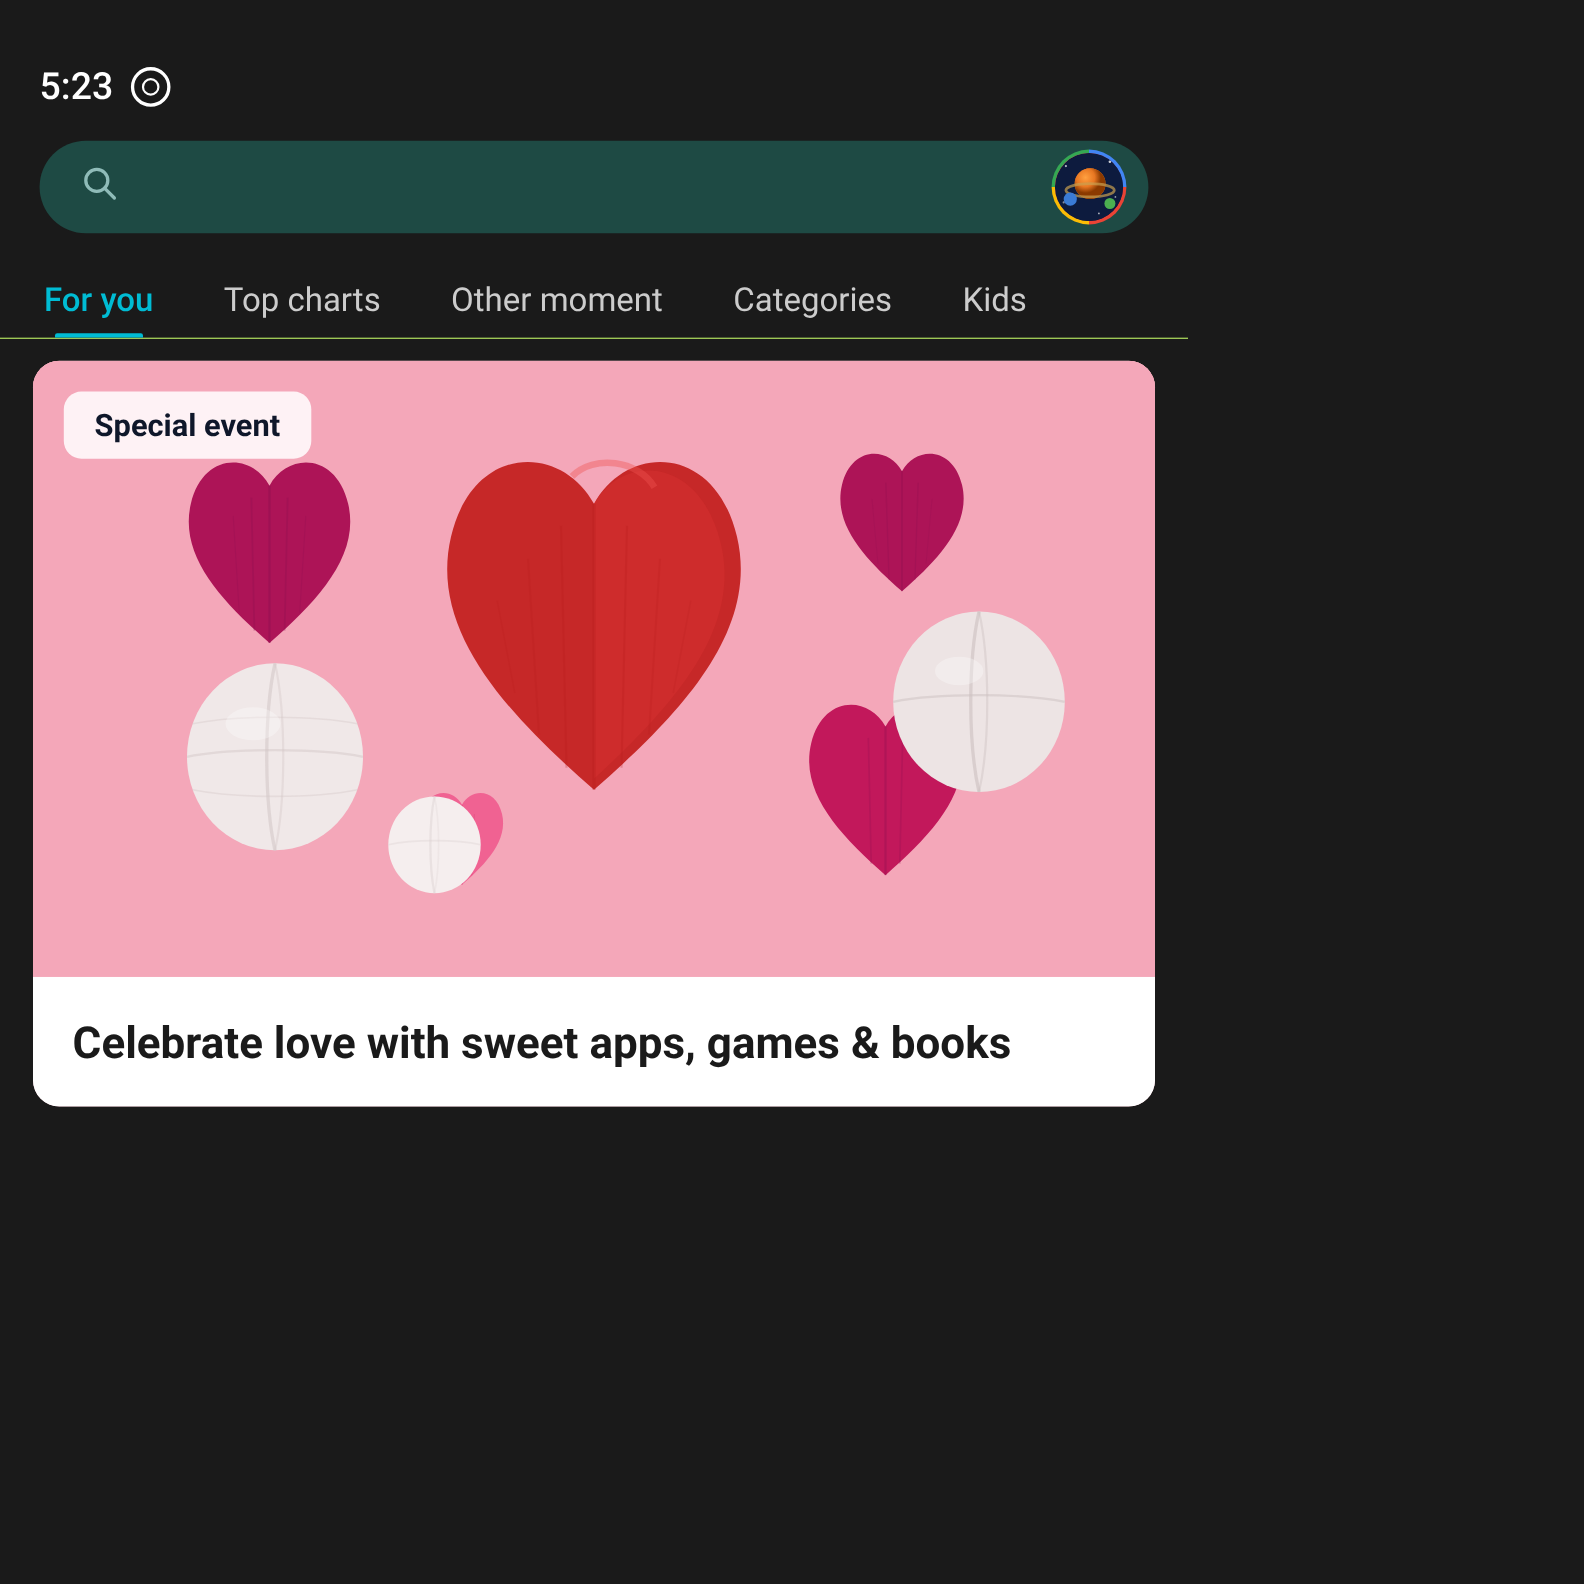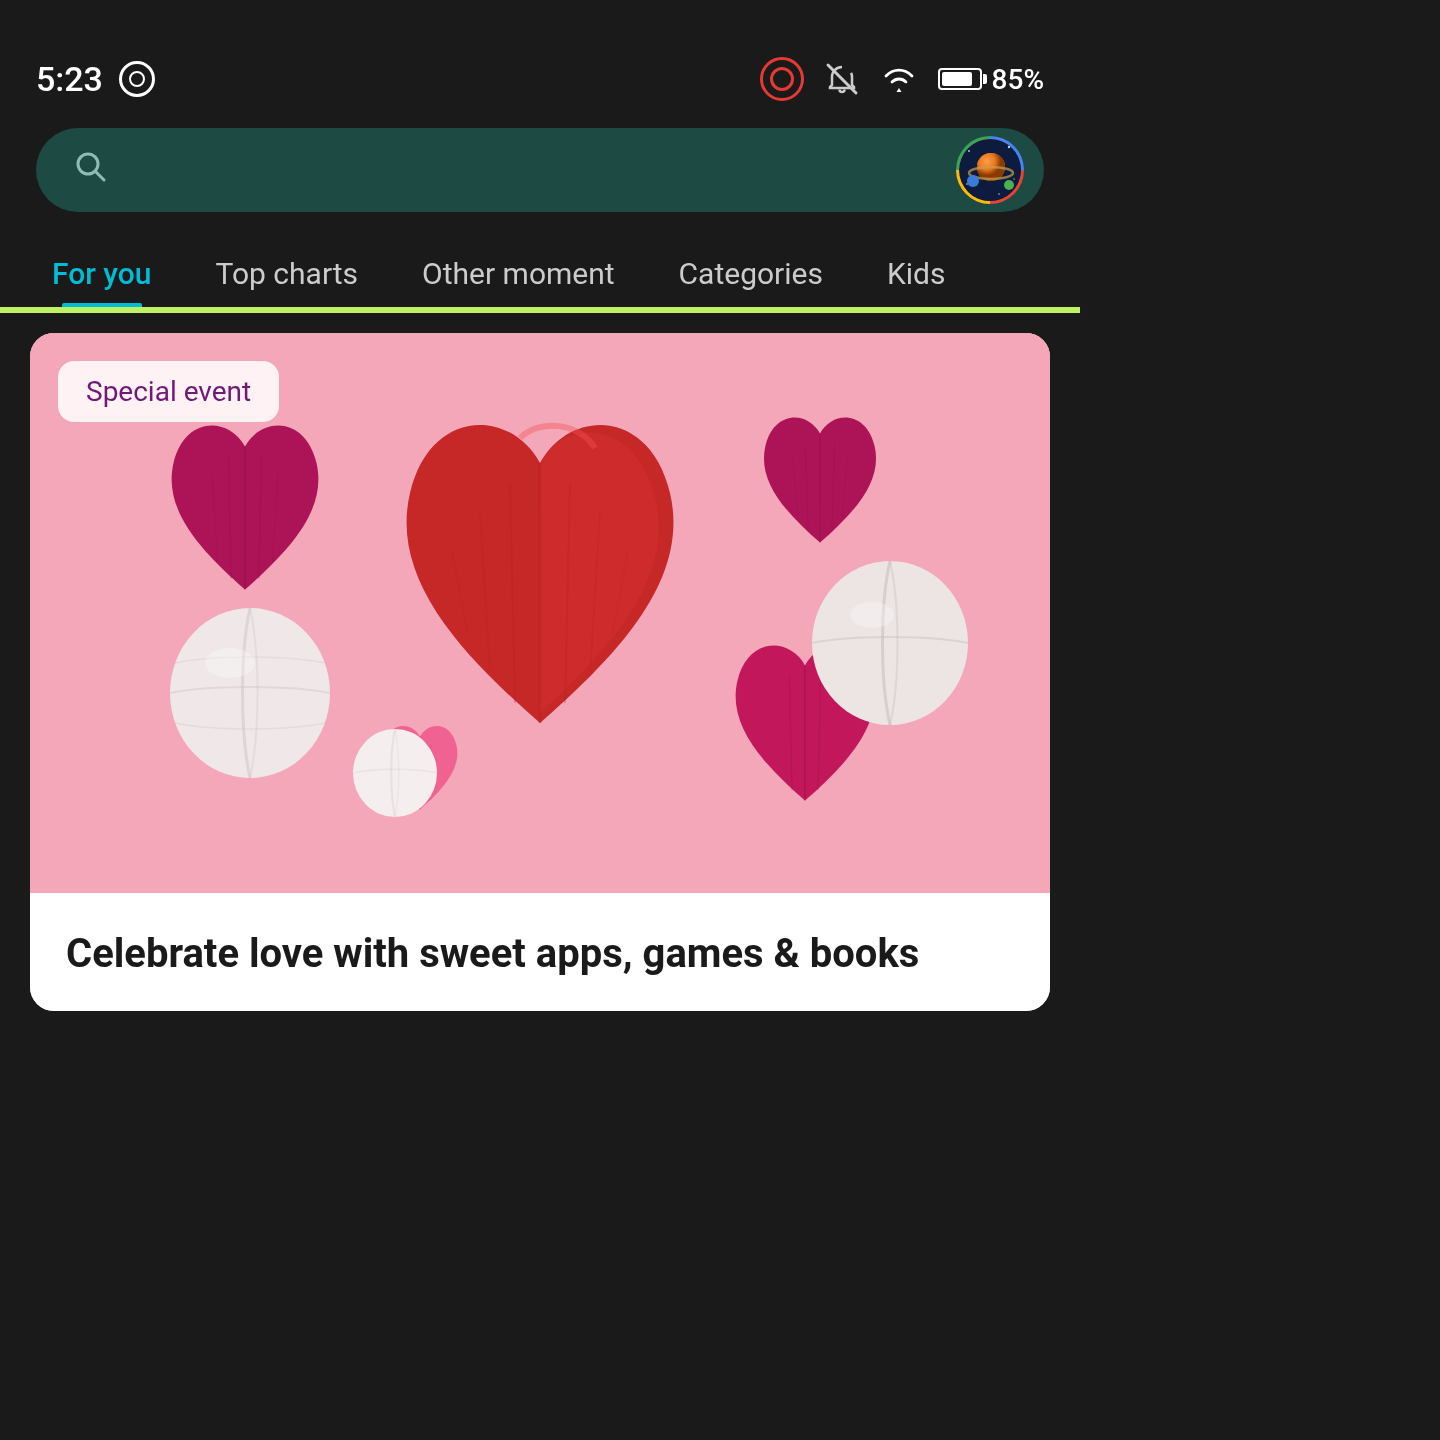--- a/index.html
+++ b/index.html
@@ -149,22 +149,22 @@
       justify-content: center;
       font-size: 10px;
       color: #aaa;
       
       background: radial-gradient(circle at 35% 35%, #ff8c42, #c44, #1a1a3e 70%);
     }
 
     
     .nav-tabs {
       display: flex;
-      padding: 0 20px;
-      border-bottom: 6px solid #bef264;
+      padding: 0 8px;
+      border-bottom: 1px solid #bef264;
       overflow: hidden;
     }
     .nav-tab {
       padding: 20px 32px 16px 32px;
       font-size: 30px;
       color: #cccccc;
       cursor: pointer;
       white-space: nowrap;
       position: relative;
       font-weight: 400;
@@ -210,22 +210,22 @@
 
     
     .special-event-badge {
       position: absolute;
       top: 28px;
       left: 28px;
       background: rgba(255,255,255,0.85);
       border-radius: 16px;
       padding: 14px 28px;
       font-size: 28px;
-      font-weight: 400;
-      color: #701a75;
+      font-weight: 700;
+      color: #0f172a;
       z-index: 10;
     }
 
     
     .paper-art {
       width: 100%;
       height: 100%;
       position: absolute;
       top: 0;
       left: 0;
@@ -248,43 +248,20 @@
       color: #555;
     }
   </style>
 </head>
 <body>
 
 <div class="status-bar">
   <div class="status-left">
     <span class="status-time">5:23</span>
     <div class="status-icon-circle"></div>
-  </div>
-  <div class="status-right">
-
-    <div class="record-icon"></div>
-
-    <svg width="36" height="36" viewBox="0 0 36 36" fill="none">
-      <path d="M4 4L32 32" stroke="#ccc" stroke-width="3" stroke-linecap="round"></path>
-      <path d="M18 6c-5.52 0-10 4.48-10 10v8l-2 2v1h24v-1l-2-2V16c0-1.48-.32-2.89-.9-4.14" stroke="#ccc" stroke-width="2.5" fill="none"></path>
-      <path d="M15.5 28.5c0 1.38 1.12 2.5 2.5 2.5s2.5-1.12 2.5-2.5" stroke="#ccc" stroke-width="2.5" fill="none"></path>
-    </svg>
-
-    <svg width="38" height="30" viewBox="0 0 38 30" fill="none">
-      <path d="M19 24l2.5 4h-5z" fill="white"></path>
-      <path d="M12 18c1.9-1.9 4.4-3 7-3s5.1 1.1 7 3" stroke="white" stroke-width="2.8" fill="none" stroke-linecap="round"></path>
-      <path d="M6 12c3.6-3.6 8.6-5.8 13-5.8s9.4 2.2 13 5.8" stroke="white" stroke-width="2.8" fill="none" stroke-linecap="round"></path>
-    </svg>
-
-    <div style="display:flex;align-items:center;gap:10px;">
-      <div class="battery-icon">
-        <div class="battery-fill"></div>
-      </div>
-      <span class="battery-area">85%</span>
-    </div>
   </div>
 </div>
 
 <div class="search-container">
   <div class="search-bar">
     <div class="search-left">
       <div class="search-icon-wrap">
         <svg width="36" height="36" viewBox="0 0 36 36" fill="none">
           <circle cx="16" cy="16" r="10" stroke="#8fbbb8" stroke-width="3"></circle>
           <line x1="23" y1="23" x2="32" y2="32" stroke="#8fbbb8" stroke-width="3" stroke-linecap="round"></line>

